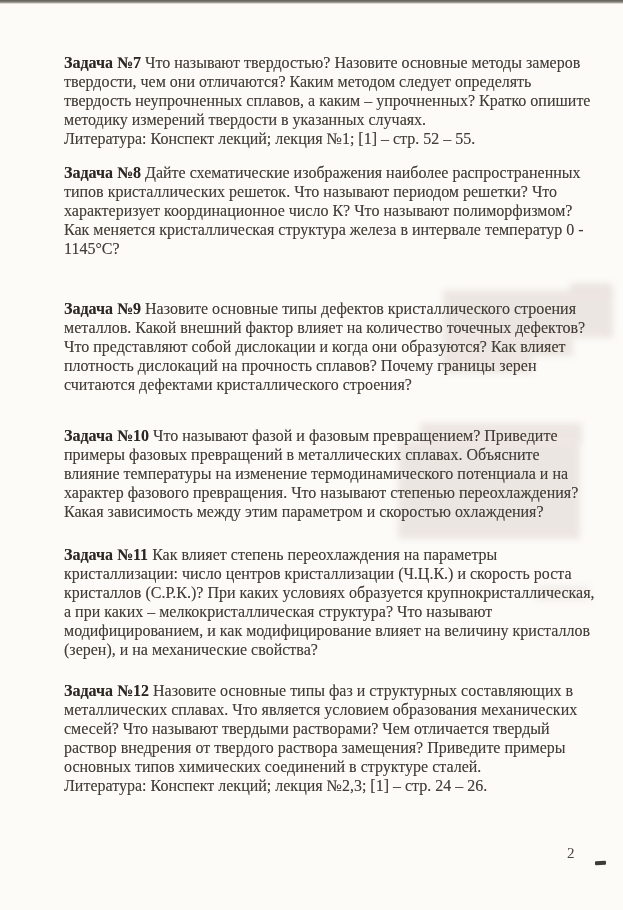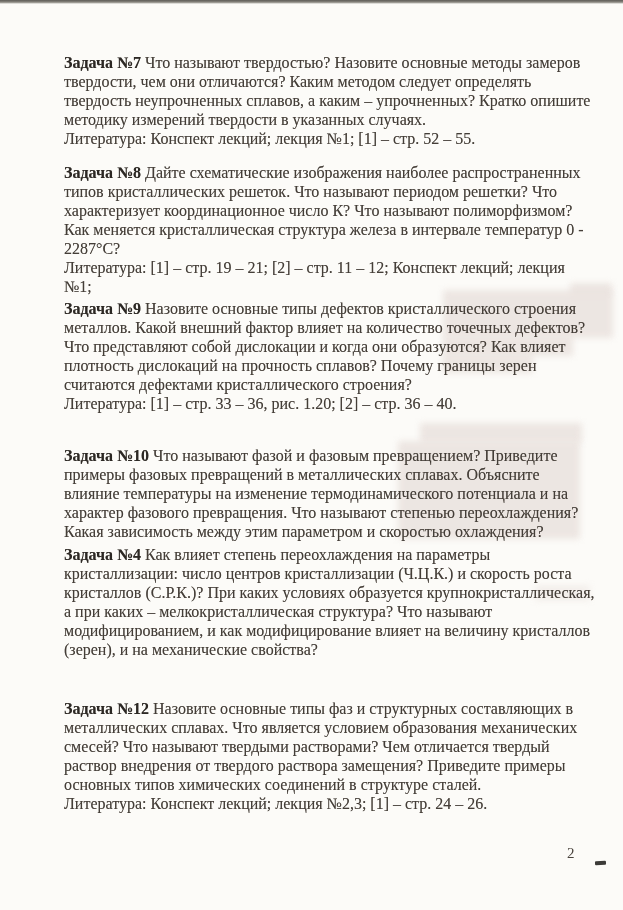--- a/index.html
+++ b/index.html
@@ -40,23 +40,23 @@
     font-weight:bold;
     color:#2c2824;
   }
   .task-body{white-space:pre;}
   .task-lit{
     white-space:pre;
   }
   .task-top-7 {top:53px;}
   .task-top-8 {top:163px;}
   .task-top-9 {top:299px;}
-  .task-top-10{top:446px;}
+  .task-top-10{top:426px;}
   .task-top-11{top:545px;}
-  .task-top-12{top:699px;}
+  .task-top-12{top:681px;}
   .page-number{
     position:absolute;left:567px;top:845px;
     font-size:15px;color:#4a443e;
   }
 </style>
 </head>
 <body>
 
 <div class="scan-edge-top"></div>
 
@@ -76,46 +76,43 @@
 методику измерений твердости в указанных случаях.</span>
   <div class="task-lit">Литература: Конспект лекций; лекция №1; [1] – стр. 52 – 55.</div>
 </div>
 
 <div class="task task-top-8">
   <span class="task-heading">Задача №8</span>
   <span class="task-body">Дайте схематические изображения наиболее распространенных
 типов кристаллических решеток. Что называют периодом решетки? Что
 характеризует координационное число К? Что называют полиморфизмом?
 Как меняется кристаллическая структура железа в интервале температур 0 -
-2287°С?</span>
-  <div class="task-lit">Литература: [1] – стр. 19 – 21; [2] – стр. 11 – 12; Конспект лекций; лекция
-№1;</div>
+1145°С?</span>
 </div>
 
 <div class="task task-top-9">
   <span class="task-heading">Задача №9</span>
   <span class="task-body">Назовите основные типы дефектов кристаллического строения
 металлов. Какой внешний фактор влияет на количество точечных дефектов?
 Что представляют собой дислокации и когда они образуются? Как влияет
 плотность дислокаций на прочность сплавов? Почему границы зерен
 считаются дефектами кристаллического строения?</span>
-  <div class="task-lit">Литература: [1] – стр. 33 – 36, рис. 1.20; [2] – стр. 36 – 40.</div>
 </div>
 
 <div class="task task-top-10">
   <span class="task-heading">Задача №10</span>
   <span class="task-body">Что называют фазой и фазовым превращением? Приведите
 примеры фазовых превращений в металлических сплавах. Объясните
 влияние температуры на изменение термодинамического потенциала и на
 характер фазового превращения. Что называют степенью переохлаждения?
 Какая зависимость между этим параметром и скоростью охлаждения?</span>
 </div>
 
 <div class="task task-top-11">
-  <span class="task-heading">Задача №4</span>
+  <span class="task-heading">Задача №11</span>
   <span class="task-body">Как влияет степень переохлаждения на параметры
 кристаллизации: число центров кристаллизации (Ч.Ц.К.) и скорость роста
 кристаллов (С.Р.К.)? При каких условиях образуется крупнокристаллическая,
 а при каких – мелкокристаллическая структура? Что называют
 модифицированием, и как модифицирование влияет на величину кристаллов
 (зерен), и на механические свойства?</span>
 </div>
 
 <div class="task task-top-12">
   <span class="task-heading">Задача №12</span>

